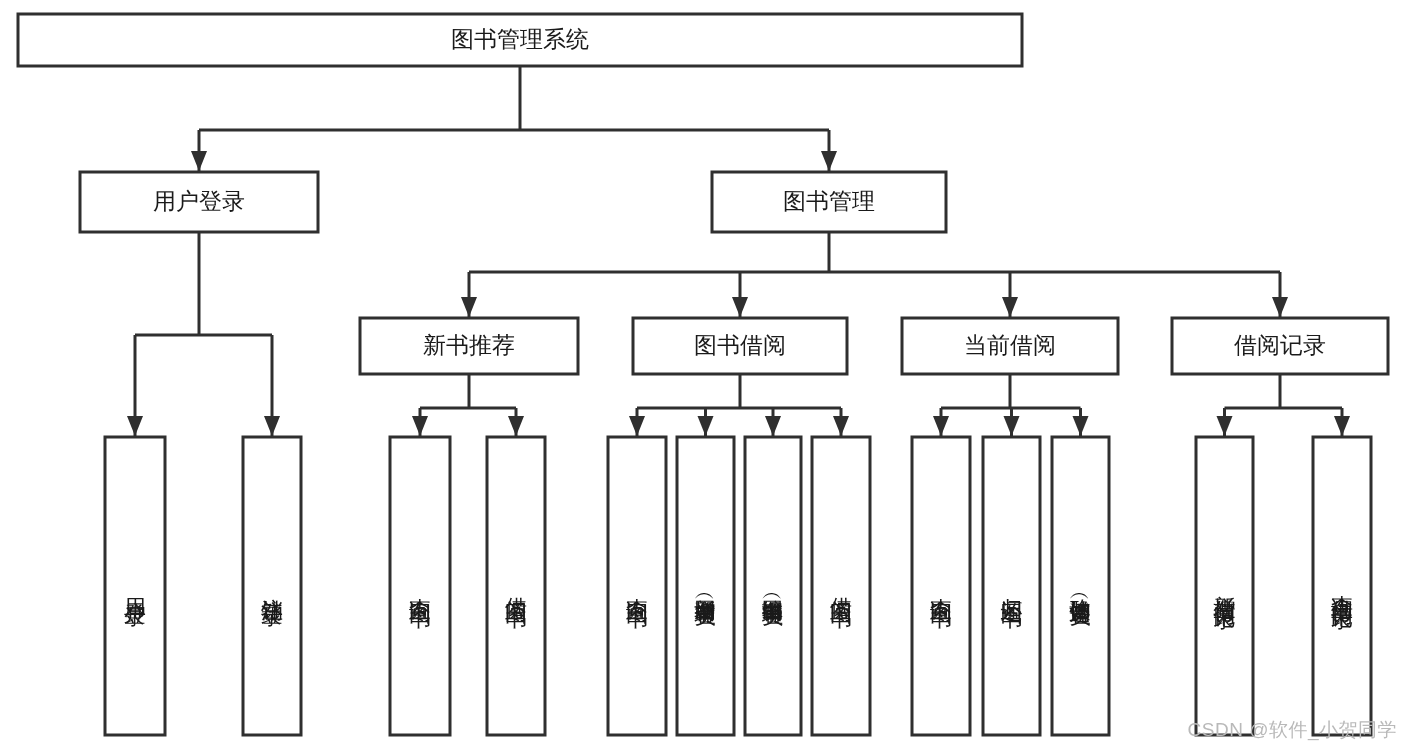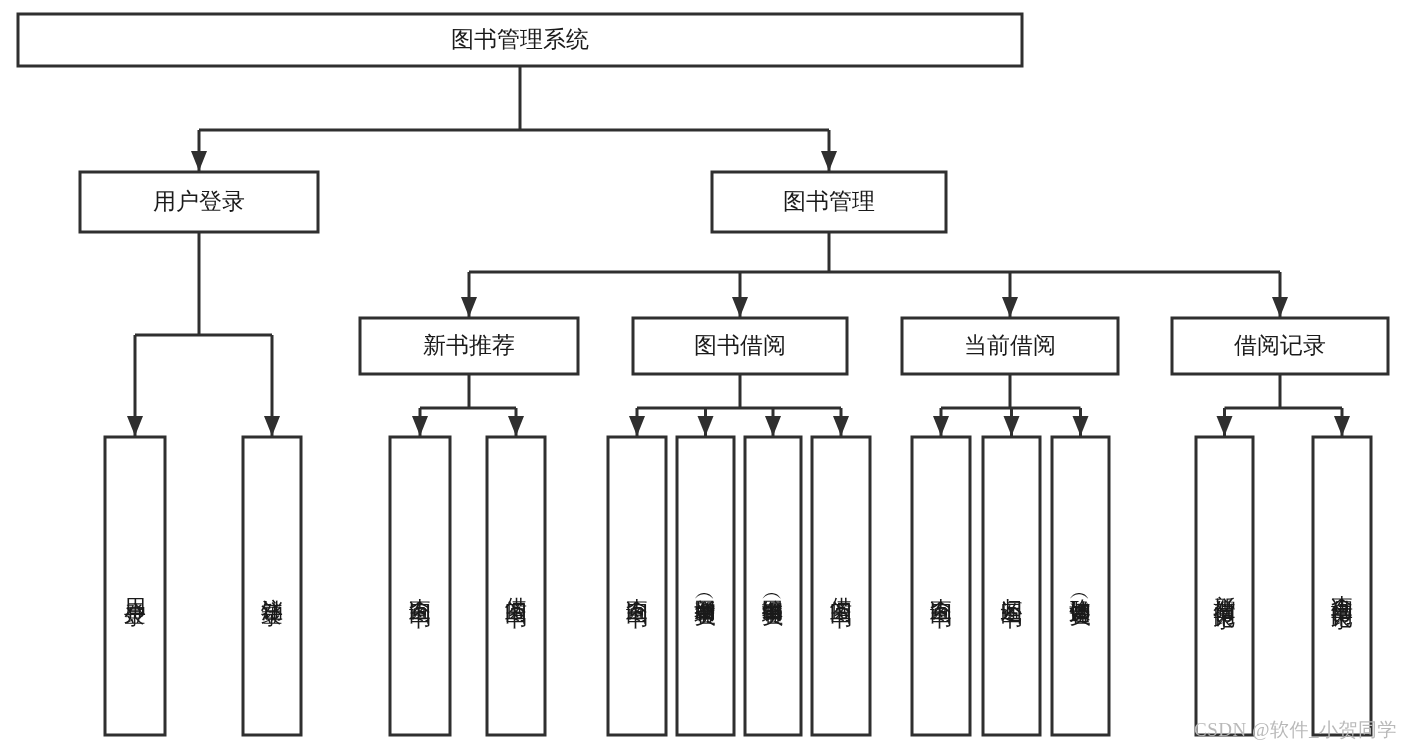--- a/index.html
+++ b/index.html
@@ -64,21 +64,21 @@
     position: absolute;
     display: flex;
     align-items: center;
     justify-content: center;
     pointer-events: none;
   }
   .watermark {
     position: absolute;
     right: 8px;
     bottom: 4px;
-    font-family: Liberation Serif, serif;
+    font-family: Liberation Sans, sans-serif;
     font-size: 19px;
     color: #b9b9b9;
     letter-spacing: 0.5px;
     white-space: nowrap;
   }
 </style>
 </head>
 <body>
 
 <div id="diagram-root">

